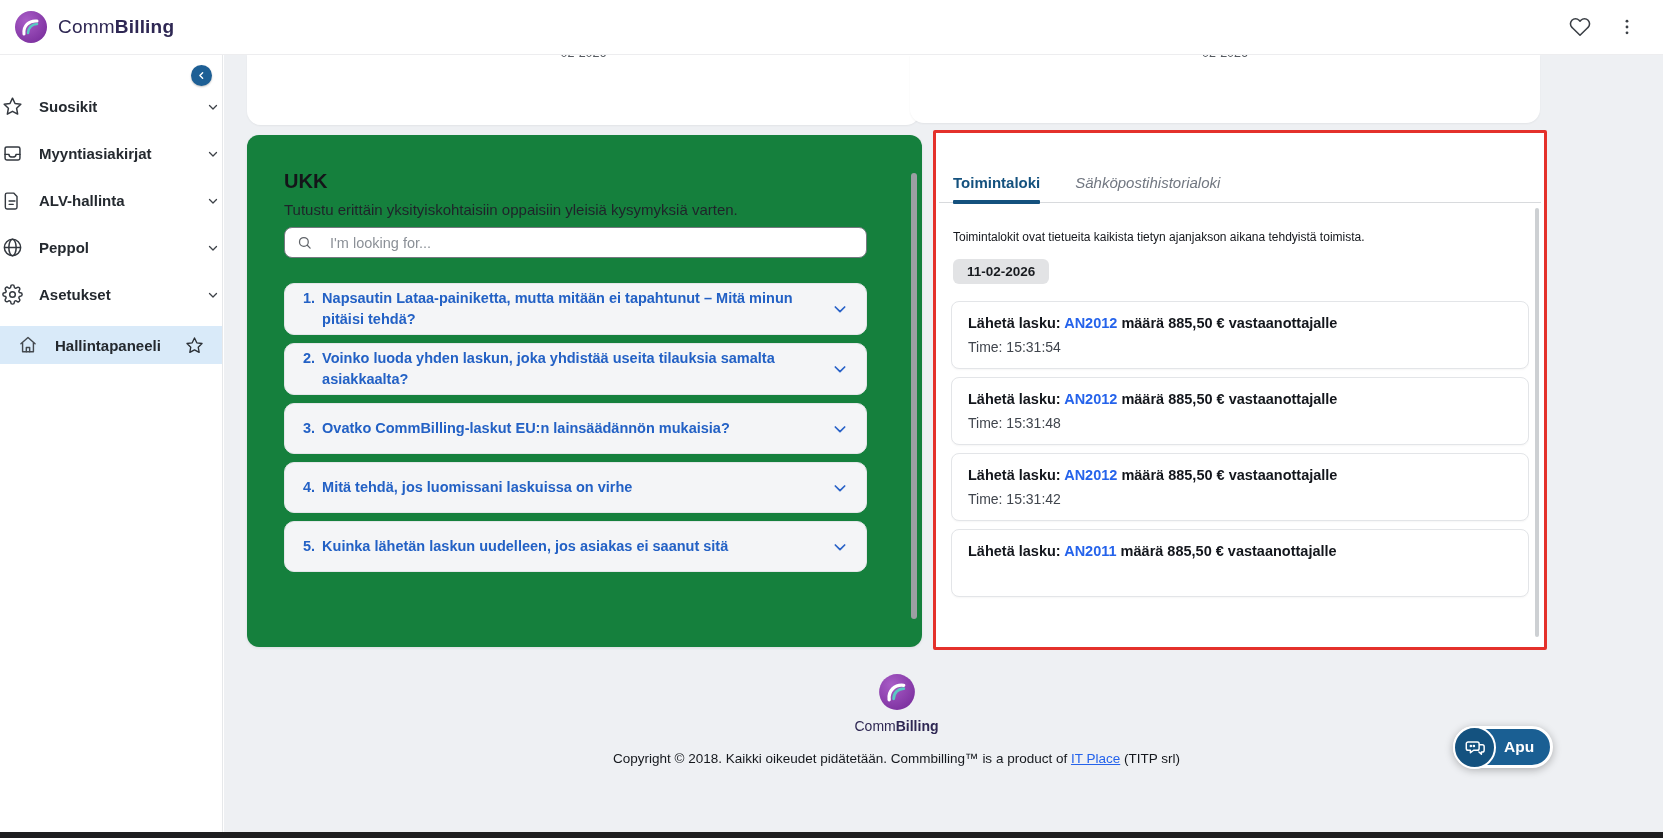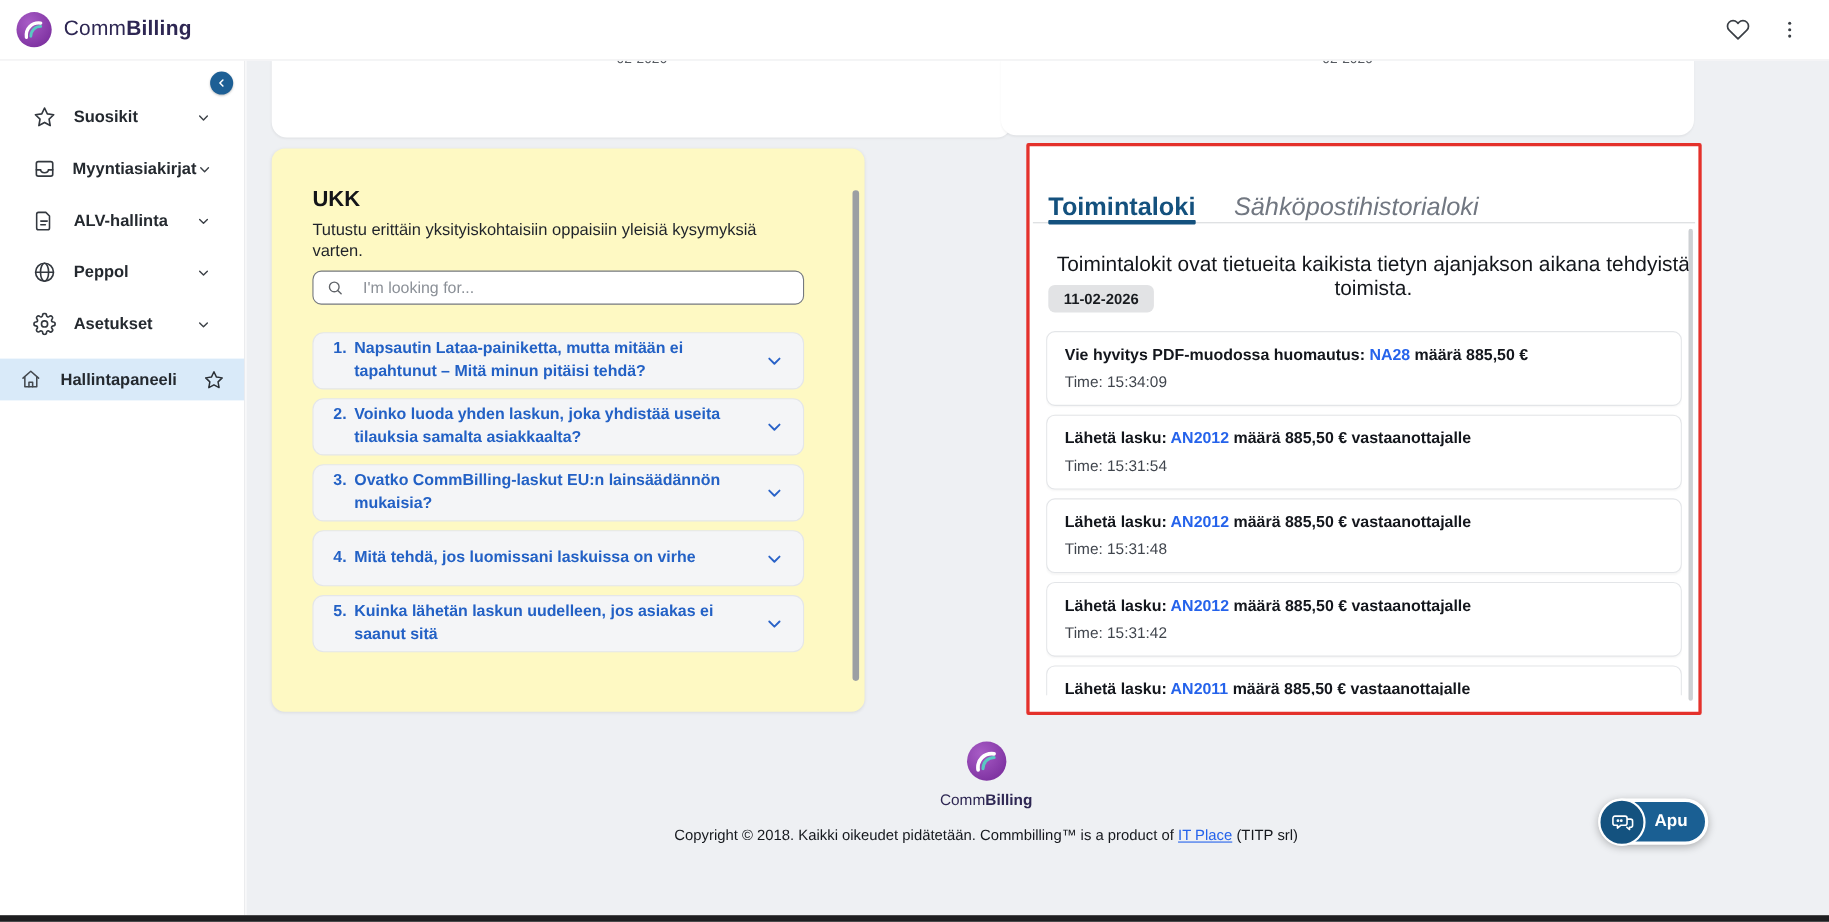--- a/index.html
+++ b/index.html
@@ -21,39 +21,39 @@
   .brand-text b{font-weight:700;color:#2e2753;}
   .header-actions{display:flex;align-items:center;gap:26px;color:#3a3f45;}
 
   
   .sidebar{position:absolute;top:55px;left:0;width:223px;bottom:6px;background:#fff;
     border-right:1px solid #e6e8ea;z-index:20;}
   .collapse-btn{position:absolute;top:10px;right:10px;width:21px;height:21px;border-radius:50%;
     background:#1d5f95;color:#fff;display:flex;align-items:center;justify-content:center;
     border:none;cursor:pointer;box-shadow:0 1px 2px rgba(0,0,0,.25);}
   .nav{padding-top:28px;}
-  .nav-item{height:47px;display:flex;align-items:center;padding:0 30px;cursor:pointer;color:#24292f;}
+  .nav-item{height:47px;display:flex;align-items:center;padding:0 2px;cursor:pointer;color:#24292f;}
   .nav-item .nav-icon{width:22px;color:#33383f;}
   .nav-item .nav-label{flex:1;margin-left:15px;font-size:15px;font-weight:600;}
   .nav-item .nav-chevron{color:#3c4147;}
   .nav-active{position:absolute;left:0;right:0;top:271px;height:38px;background:var(--sideactive);
     display:flex;align-items:center;padding:0 18px;cursor:pointer;}
   .nav-active .nav-label{flex:1;margin-left:15px;font-size:15px;font-weight:600;color:#24292f;}
 
   
   .main{position:absolute;left:224px;top:55px;right:0;bottom:6px;background:var(--mainbg);overflow:hidden;}
   .top-card{position:absolute;top:0;background:#fff;border-radius:0 0 14px 14px;overflow:hidden;
     box-shadow:0 1px 2px rgba(0,0,0,.05);}
   .top-card .axis-label{position:absolute;top:-9px;left:0;right:0;text-align:center;
     font-size:12.5px;color:#555a60;}
   .top-card-left{left:23px;width:673px;height:70px;}
   .top-card-right{left:686px;width:630px;height:68px;}
 
   
-  .faq-card{position:absolute;left:23px;top:80px;width:539px;height:512px;background:#fef9c3;
+  .faq-card{position:absolute;left:23px;top:80px;width:675px;height:512px;background:#15803d;
     border-radius:12px;box-shadow:0 1px 3px rgba(0,0,0,.08);padding:34px 55px 0 37px;}
   .faq-scrollbar{position:absolute;right:5px;top:38px;bottom:28px;width:6px;border-radius:3px;
     background:#9b9fa3;cursor:pointer;}
   .faq-title{font-size:20px;font-weight:700;line-height:24px;color:#141519;}
   .faq-subtitle{margin-top:7px;font-size:15px;line-height:19px;color:#1f232a;}
   .search-label{margin-top:28px;font-size:15px;font-weight:600;line-height:19px;color:#141519;}
   .search-box{margin-top:8px;height:31px;border:1px solid #74787f;border-radius:8px;background:#fff;
     display:flex;align-items:center;padding:0 12px;gap:18px;}
   .search-box input{flex:1;border:none;outline:none;font-size:14.5px;color:#1f232a;background:transparent;
     font-family:inherit;}
@@ -63,27 +63,27 @@
     display:flex;align-items:center;padding:4px 18px;margin-bottom:8px;cursor:pointer;}
   .faq-q{flex:1;display:flex;gap:7px;padding-right:28px;font-size:14.5px;font-weight:700;
     line-height:21px;color:var(--faqblue);}
   .faq-q .q-text{flex:1;}
   .faq-item .faq-chevron{color:#2a63c8;flex-shrink:0;}
 
   
   .activity-panel{position:absolute;left:709px;top:75px;width:614px;height:520px;background:#fff;
     border:3px solid var(--red);border-radius:2px;overflow:hidden;}
   .tabs{position:absolute;top:41px;left:17px;height:28px;display:flex;gap:35px;}
-  .tab{position:relative;font-size:23px;cursor:pointer;white-space:nowrap;}
+  .tab{position:relative;font-size:15px;cursor:pointer;white-space:nowrap;}
   .tab.active{color:var(--tabblue);font-weight:600;}
   .tab.active::after{content:"";position:absolute;left:0;right:0;top:26px;height:4px;
     background:var(--tabblue);border-radius:1px;z-index:2;}
   .tab.inactive{color:#717781;font-weight:400;font-style:italic;}
   .tabs-divider{position:absolute;top:69px;left:3px;right:3px;height:1px;background:#d8dadd;}
-  .panel-desc{position:absolute;top:97px;left:17px;font-size:19px;color:#14171c;text-align:center;}
+  .panel-desc{position:absolute;top:97px;left:17px;font-size:12px;color:#14171c;}
   .date-badge{position:absolute;top:126px;left:17px;background:#e2e3e5;border-radius:6px;
     padding:5px 14px;font-size:13.5px;font-weight:600;color:#191c20;}
   .log-list{position:absolute;top:168px;left:15px;right:15px;bottom:15px;overflow:hidden;}
   .log-entry{height:68px;background:#fff;border:1px solid #e3e5e8;border-radius:8px;
     box-shadow:0 1px 2px rgba(0,0,0,.04);padding:12px 16px;margin-bottom:8px;}
   .log-line1{font-size:14.5px;font-weight:700;color:#13161c;line-height:18px;}
   .log-ref{color:var(--link);font-weight:700;cursor:pointer;}
   .log-time{margin-top:7px;font-size:14px;color:#40454d;line-height:17px;}
   .panel-scrollbar{position:absolute;top:75px;right:5px;bottom:10px;width:4px;background:#cdd0d3;
     border-radius:2px;cursor:pointer;}
@@ -323,28 +323,20 @@
     <div class="tabs">
       <div class="tab active">Toimintaloki</div>
       <div class="tab inactive">Sähköpostihistorialoki</div>
     </div>
     <div class="tabs-divider"></div>
     <div class="panel-desc">Toimintalokit ovat tietueita kaikista tietyn ajanjakson aikana tehdyistä toimista.</div>
     <div class="date-badge">11-02-2026</div>
     <div class="log-list">
       <div class="log-entry">
         <div class="log-line1">
-          <span>Vie hyvitys PDF-muodossa huomautus:</span>
-          <span class="log-ref">NA28</span>
-          <span>määrä 885,50 €</span>
-        </div>
-        <div class="log-time">Time: 15:34:09</div>
-      </div>
-      <div class="log-entry">
-        <div class="log-line1">
           <span>Lähetä lasku:</span>
           <span class="log-ref">AN2012</span>
           <span>määrä 885,50 € vastaanottajalle</span>
         </div>
         <div class="log-time">Time: 15:31:54</div>
       </div>
       <div class="log-entry">
         <div class="log-line1">
           <span>Lähetä lasku:</span>
           <span class="log-ref">AN2012</span>

